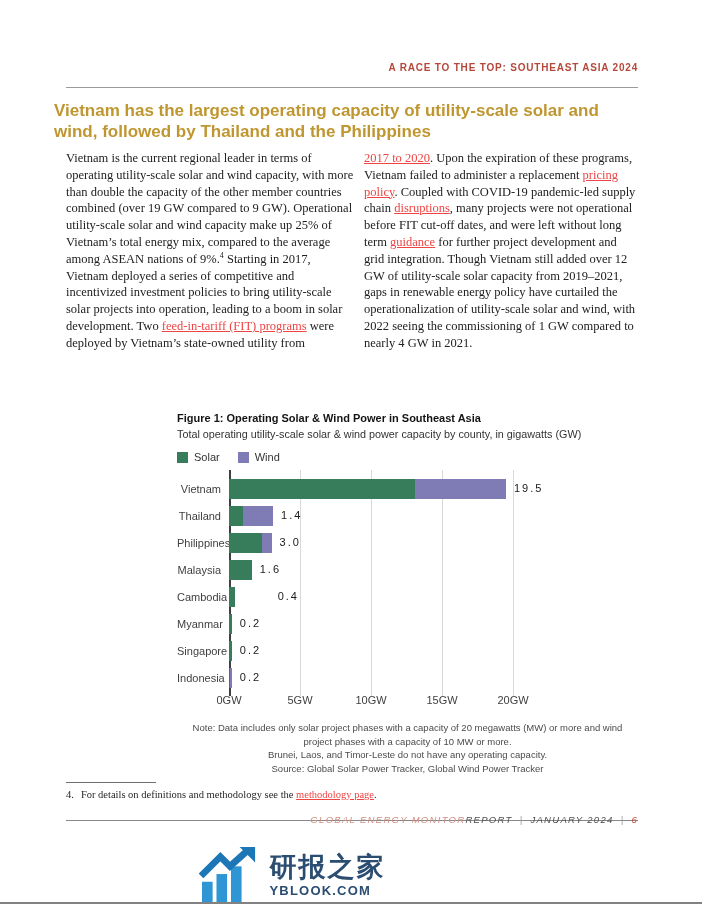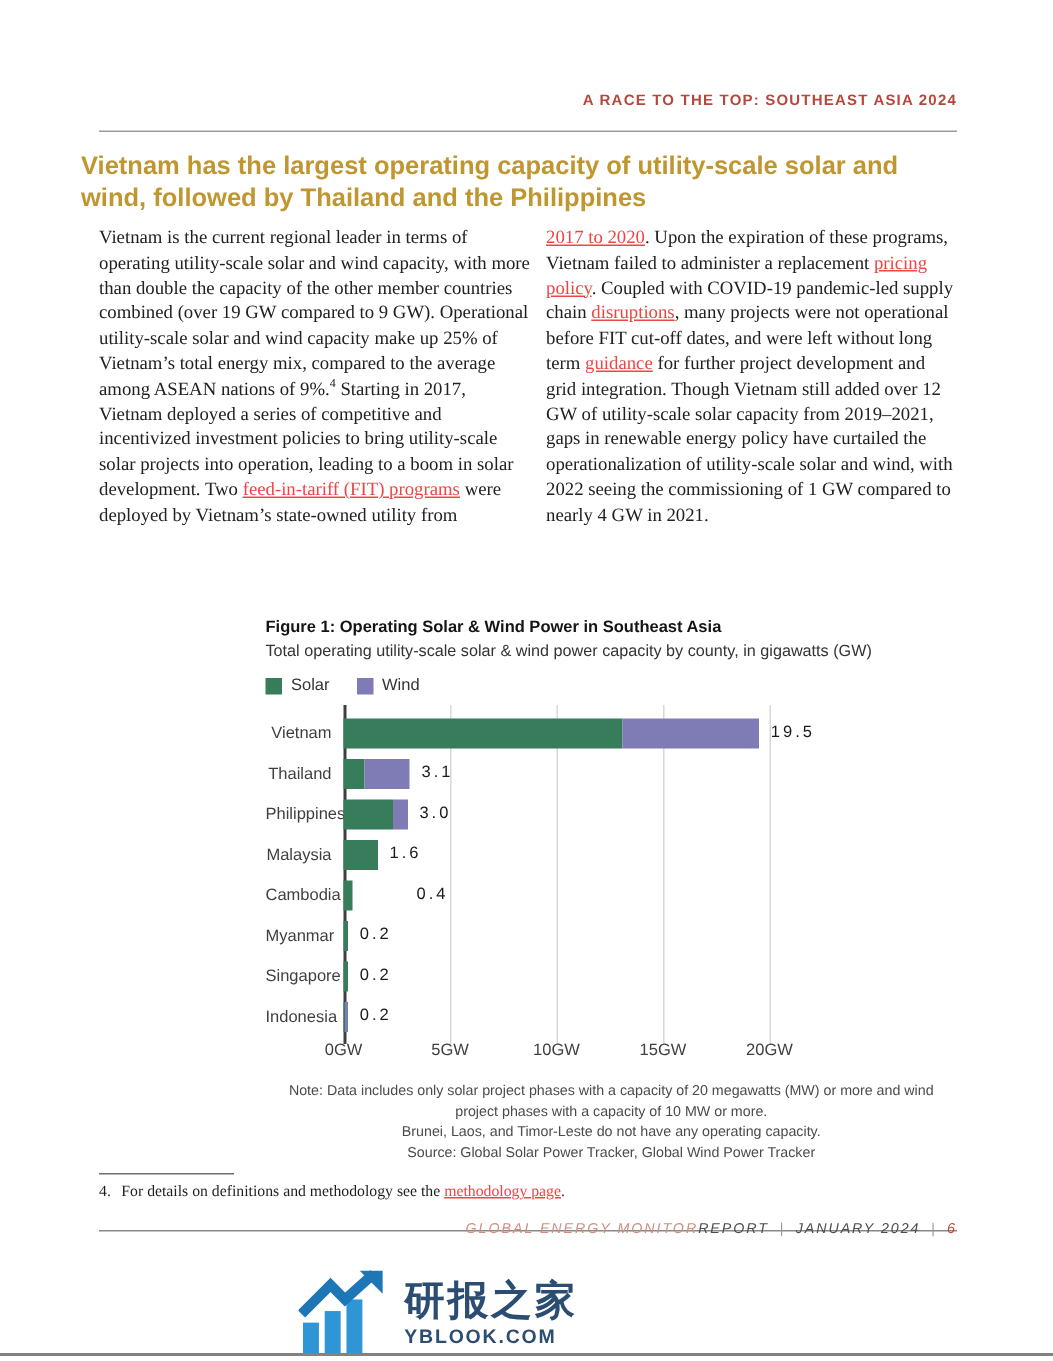--- a/index.html
+++ b/index.html
@@ -117,21 +117,21 @@
             <div class="bar-seg" style="left: 0px; width: 186.02px; background: rgb(55, 124, 91);"></div>
             <div class="bar-seg" style="left: 186.02px; width: 90.88px; background: rgb(126, 123, 181);"></div>
             <span class="bar-value" style="left: 284.9px;">19.5</span>
           </div>
         </div>
         <div class="chart-row">
           <div class="cat-label">Thailand</div>
           <div class="bar-track">
             <div class="bar-seg" style="left: 0px; width: 14.2px; background: rgb(55, 124, 91);"></div>
             <div class="bar-seg" style="left: 14.2px; width: 29.82px; background: rgb(126, 123, 181);"></div>
-            <span class="bar-value" style="left: 52.02px;">3.1</span>
+            <span class="bar-value" style="left: 52.02px;">1.4</span>
           </div>
         </div>
         <div class="chart-row">
           <div class="cat-label">Philippines</div>
           <div class="bar-track">
             <div class="bar-seg" style="left: 0px; width: 32.66px; background: rgb(55, 124, 91);"></div>
             <div class="bar-seg" style="left: 32.66px; width: 9.94px; background: rgb(126, 123, 181);"></div>
             <span class="bar-value" style="left: 50.6px;">3.0</span>
           </div>
         </div>

